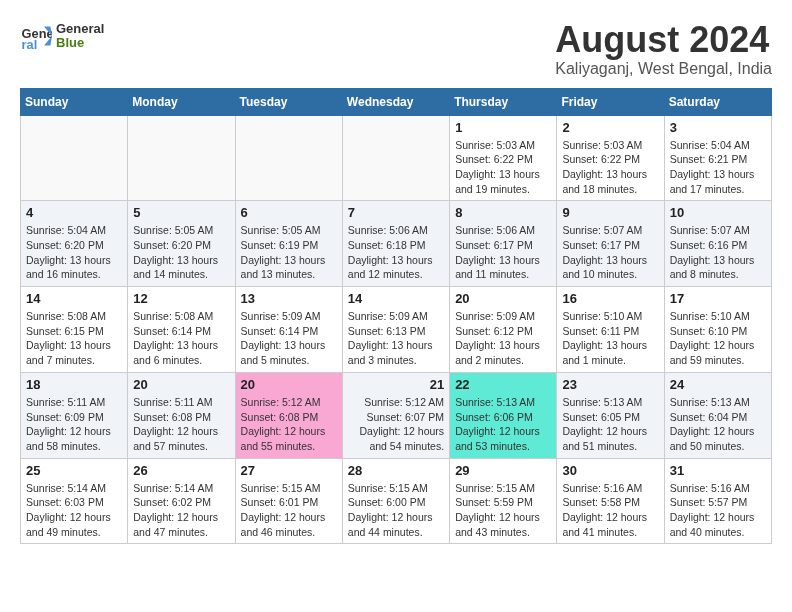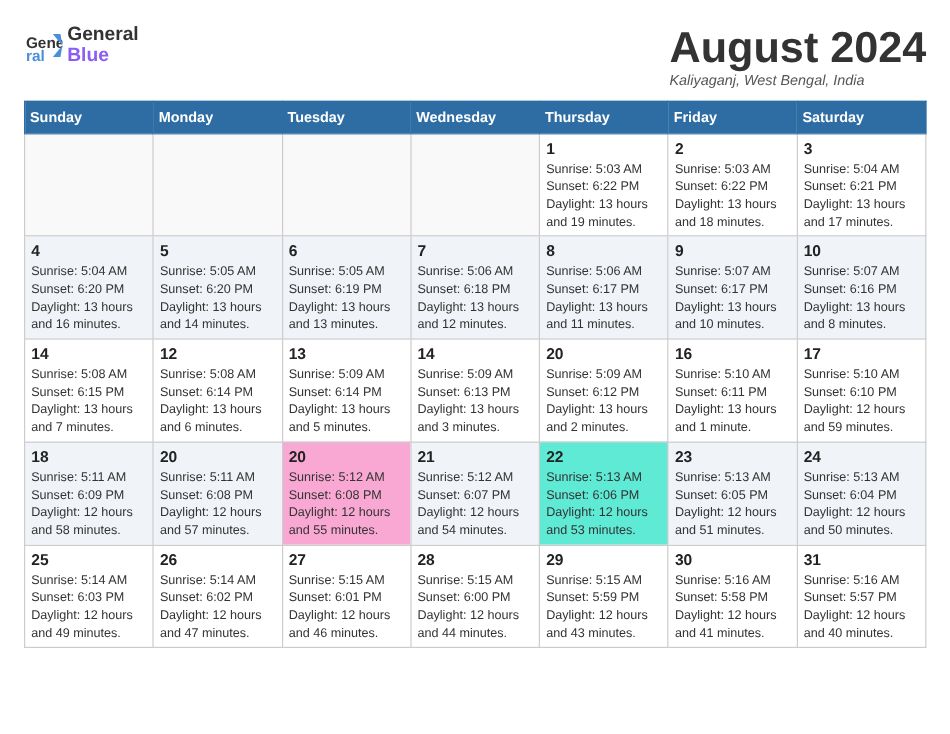--- a/index.html
+++ b/index.html
@@ -27,23 +27,22 @@
     }
     .title-section {
     }
     .main-title {
       font-size: 36px;
       font-weight: bold;
       color: #333;
       line-height: 1.1;
     }
     .subtitle {
-      font-size: 12px;
+      font-size: 16px;
       color: #555;
-      font-style: italic;
     }
     .calendar {
       width: 100%;
       border-collapse: collapse;
       font-size: 11px;
     }
     .calendar th {
       background-color: #2e6da4;
       color: white;
       padding: 6px 4px;
@@ -83,21 +82,21 @@
 <body>
 
 <div class="header-section">
   <div class="logo">
     <svg class="logo-icon" viewBox="0 0 40 40">
       <text x="2" y="22" font-size="16" font-weight="bold" fill="#333">Gene</text>
       <text x="2" y="36" font-size="16" font-weight="bold" fill="#4a90d9">ral</text>
       <polygon points="30,8 40,20 30,32 38,32 40,20 38,8" fill="#4a90d9"></polygon>
     </svg>
     <div>
-        <div style="font-size:16px; font-weight:bold; line-height:1.1; color:#333">General<br><span style="color:#8b5cf6;">Blue</span></div>
+        <div style="font-size:13px; font-weight:bold; line-height:1.1; color:#333">General<br><span style="color:#4d7c0f;">Blue</span></div>
       </div>
   </div>
   <div class="title-section">
     <div class="main-title">August 2024</div>
     <div class="subtitle">Kaliyaganj, West Bengal, India</div>
   </div>
 </div>
 
 <table class="calendar">
   <thead>
@@ -256,21 +255,21 @@
 Daylight: 12 hours
 and 57 minutes.</div>
         </td>
         <td style="background: #f9a8d4;">
           <div class="day-number">20</div>
           <div class="day-info" style="white-space: pre-line;">Sunrise: 5:12 AM
 Sunset: 6:08 PM
 Daylight: 12 hours
 and 55 minutes.</div>
         </td>
-        <td style="background: rgb(240, 244, 248);">
+        <td style="background: rgb(240, 244, 248); text-align: right;">
           <div class="day-number">21</div>
           <div class="day-info" style="white-space: pre-line;">Sunrise: 5:12 AM
 Sunset: 6:07 PM
 Daylight: 12 hours
 and 54 minutes.</div>
         </td>
         <td style="background: #5eead4;">
           <div class="day-number">22</div>
           <div class="day-info" style="white-space: pre-line;">Sunrise: 5:13 AM
 Sunset: 6:06 PM

